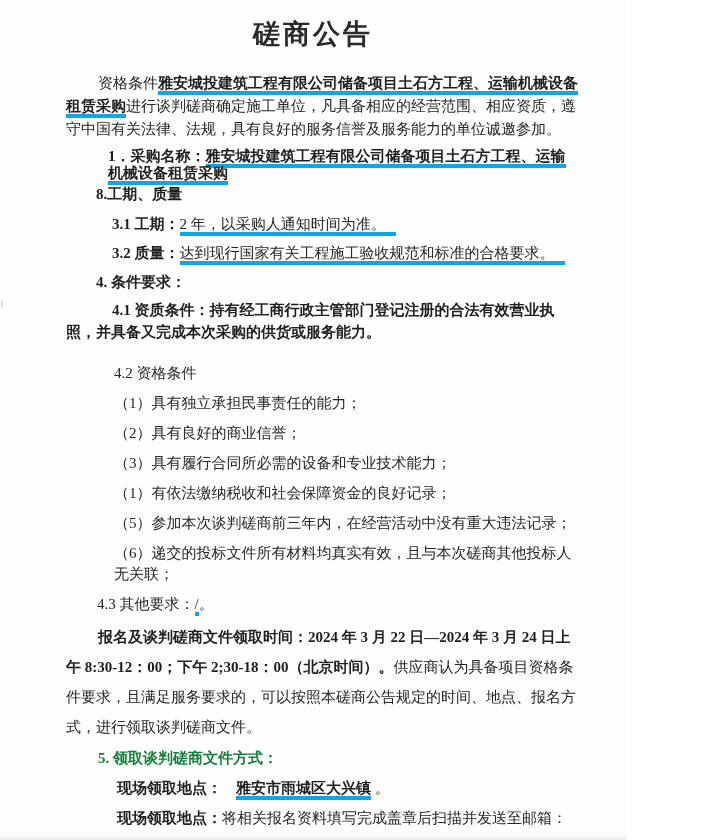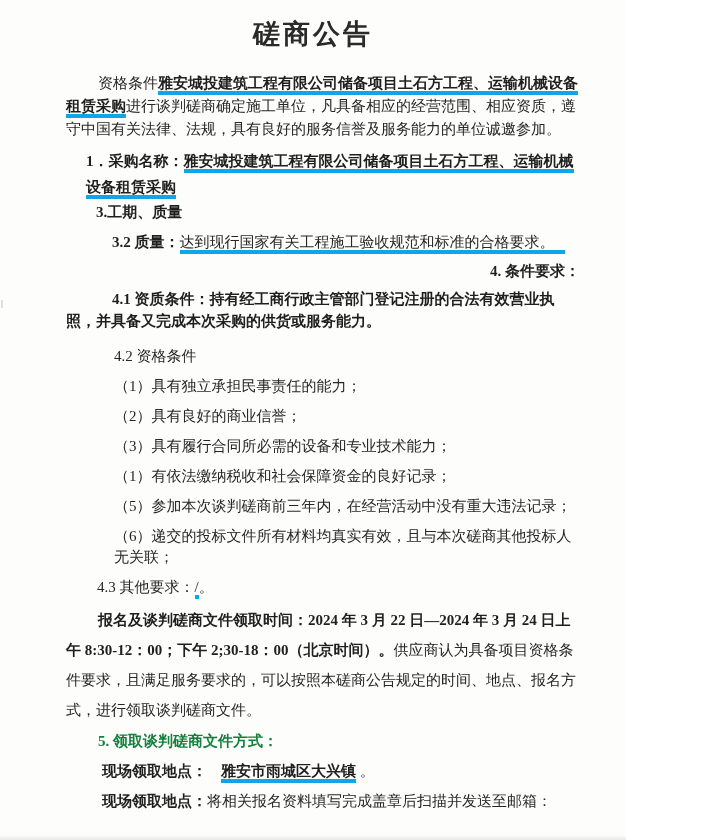--- a/index.html
+++ b/index.html
@@ -19,34 +19,34 @@
     font-size:27px;
     font-weight:600;
     letter-spacing:3px;
     color:#2a2a2a;
   }
   p { margin:0; font-size:15px; }
   .bold { font-weight:bold; color:#1f1f1f; }
   .u { border-bottom:4px solid #0ea5e9; }
   .ext8 { padding-right:10px; }
   .intro { line-height:23px; text-indent:32px; margin-bottom:7px; }
-  .num-item { margin-left:20px; line-height:26px; }
+  .num-item { margin-left:42px; line-height:17px; }
   .s1 { margin-bottom:1px; }
   .s2 { margin-bottom:7px; }
   .sec-header { margin-left:30px; line-height:22px; font-weight:bold; color:#1f1f1f; }
   .s3 { margin-bottom:8px; }
   .sub-item { margin-left:46px; line-height:22px; margin-bottom:7px; }
-  .s4 { margin-bottom:6px;text-align:right; }
-  .p41 { text-indent:46px; line-height:22px; font-weight:bold; color:#1f1f1f; margin-bottom:14px; }
+  .s4 { margin-bottom:6px; }
+  .p41 { text-indent:46px; line-height:22px; font-weight:bold; color:#1f1f1f; margin-bottom:20px; }
   .p42 { margin-left:48px; line-height:21px; margin-bottom:9px; }
   .cond { margin-left:48px; line-height:21px; margin-bottom:9px; }
   .p43 { margin-left:31px; line-height:21px; margin-bottom:7px; }
   .reg { line-height:30px; text-indent:32px; }
   .s5-header { margin:5px 0 8px 32px; line-height:22px; font-weight:bold; color:#15803d; }
-  .pickup { margin-left:36px; line-height:22px; margin-bottom:8px; }
+  .pickup { margin-left:51px; line-height:22px; margin-bottom:8px; }
   .gap12 { display:inline-block; width:14px; }
   .artifact { position:absolute; }
   .a1 { left:657px; top:72px; width:2px; height:6px; background:#9a9a9a; opacity:.5; }
   .a2 { left:656px; top:138px; width:2px; height:5px; background:#ababab; opacity:.5; }
   .a3 { left:655px; top:327px; width:7px; height:12px; border:1px solid #8a8a8a;
         border-radius:45% 60% 50% 40%; transform:rotate(12deg); opacity:.45; }
   .a4 { left:1px; top:300px; width:2px; height:8px; background:#b5b5b5; opacity:.4; }
   .a5 { left:0; top:835px; width:706px; height:5px;
         background:linear-gradient(#fdfdfc,#e9e9e6); }
   .a6 { left:702px; top:0; width:1px; height:840px; background:rgba(0,0,0,0.045); }
@@ -56,22 +56,23 @@
 
 <div class="page">
 
   <h1 class="doc-title">磋商公告</h1>
 
   <p class="intro"><span>资格条件</span><span class="bold u">雅安城投建筑工程有限公司储备项目土石方工程、运输机械设备租赁采购</span><span>进行谈判磋商确定施工单位，凡具备相应的经营范围、相应资质，遵守中国有关法律、法规，具有良好的服务信誉及服务能力的单位诚邀参加。</span></p>
 
   <p class="num-item s1"><span class="bold">1．采购名称：</span><span class="bold u">雅安城投建筑工程有限公司储备项目土石方工程、运输机械设备租赁采购</span></p>
 
 
-  <p class="sec-header s3">3.工期、质量</p>
+  <p class="sec-header s3">8.工期、质量</p>
 
+  <p class="sub-item"><span class="bold">3.1 工期：</span><span class="u ext8">2 年，以采购人通知时间为准。</span></p>
 
   <p class="sub-item"><span class="bold">3.2 质量：</span><span class="u ext8">达到现行国家有关工程施工验收规范和标准的合格要求。</span></p>
 
   <p class="sec-header s4">4.  条件要求：</p>
 
   <p class="p41">4.1 资质条件：持有经工商行政主管部门登记注册的合法有效营业执照，并具备又完成本次采购的供货或服务能力。</p>
 
   <p class="p42">4.2 资格条件</p>
 
   <p class="cond">（1）具有独立承担民事责任的能力；</p>

